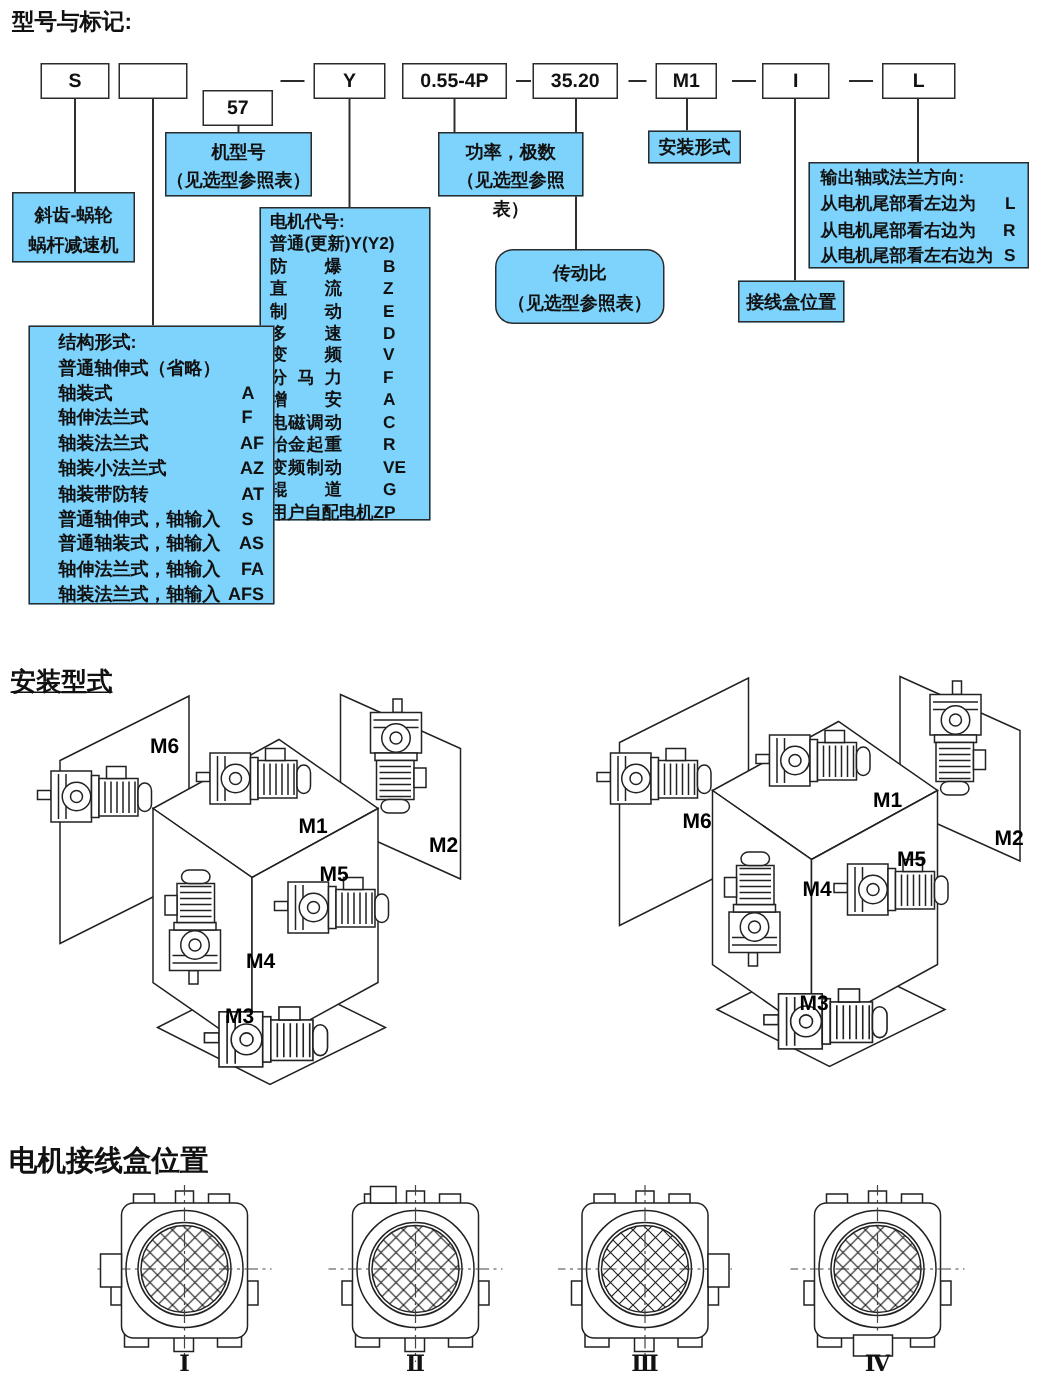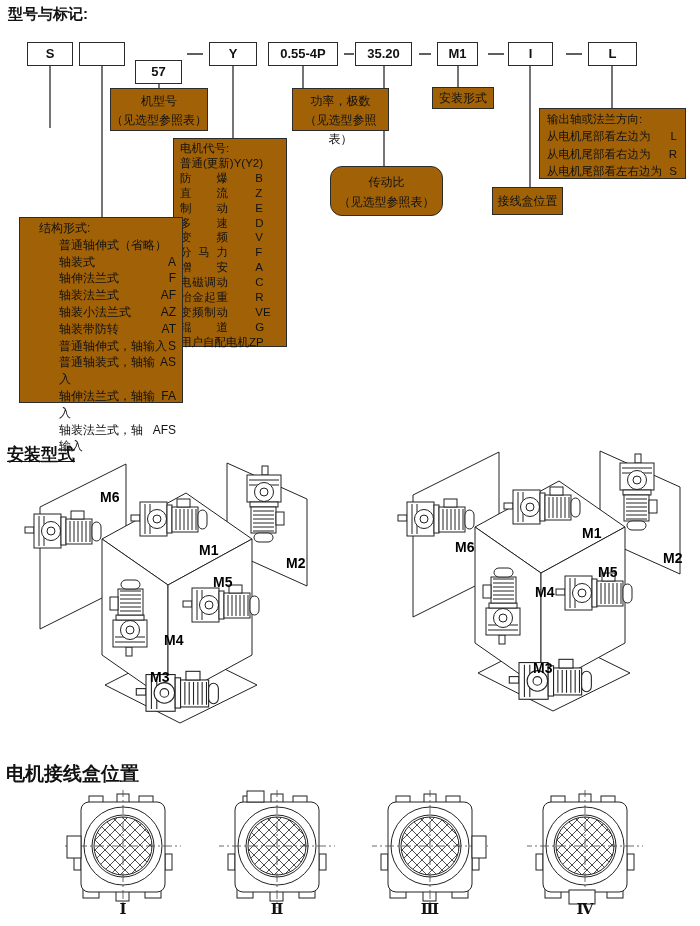--- a/index.html
+++ b/index.html
@@ -4,33 +4,33 @@
 <style>
   html,body{margin:0;padding:0;background:#e8e8e8;}
   .page{position:relative;width:700px;height:926px;background:#ffffff;
         font-family:"Liberation Sans","DejaVu Sans",sans-serif;color:#111;overflow:hidden;}
   .abs{position:absolute;box-sizing:border-box;}
   .h1{font-size:15px;font-weight:700;}
   .h2{font-size:17px;font-weight:700;}
   .h3{font-size:19px;font-weight:700;}
   .cbox{border:1.5px solid #2b2b2b;background:#fff;text-align:center;
         font-size:13px;font-weight:700;line-height:21px;height:24px;}
-  .callout{border:1.5px solid #2b2b2b;background:#a16207;font-weight:400;}
+  .callout{border:1.5px solid #2b2b2b;background:#7dd3fc;font-weight:700;}
   .ctr{text-align:center;}
   .two{font-size:12px;line-height:19px;padding-top:3px;}
   .lines-svg{pointer-events:none;}
   
   .mcode{font-size:11.5px;line-height:14.9px;padding:2px 5px 0 6px;}
   .mrow{display:flex;align-items:center;}
   .mrow .lab{width:76px;}
   .jl{display:inline-block;width:48px;text-align:justify;text-align-last:justify;}
   .mrow .cod{width:26px;text-align:left;}
   
   .sbox{font-size:12px;line-height:16.8px;padding:2px 6px 0 19px;}
-  .srow{display:flex;margin-left:20px;}
+  .srow{display:flex;}
   .srow .lab{width:122px;}
   .srow .cod{flex:1;text-align:left;}
   
   .dbox{font-size:11.5px;line-height:17.4px;padding:2px 8px 0 7px;}
   .drow{display:flex;justify-content:space-between;}
   .numeral{font-family:"Liberation Serif","DejaVu Serif",serif;font-size:15px;
            font-weight:700;text-align:center;width:40px;}
   svg text{font-family:"Liberation Sans","DejaVu Sans",sans-serif;font-weight:700;font-size:14px;fill:#000;}
 </style>
 </head>
@@ -102,20 +102,24 @@
   <div class="abs cbox" style="left:27px;top:42px;width:46px;">S</div>
   <div class="abs cbox" style="left:79px;top:42px;width:46px;"></div>
   <div class="abs cbox" style="left:135px;top:42px;width:47px;margin-top:18px;">57</div>
   <div class="abs cbox" style="left:209px;top:42px;width:48px;">Y</div>
   <div class="abs cbox" style="left:268px;top:42px;width:70px;">0.55-4P</div>
   <div class="abs cbox" style="left:355px;top:42px;width:57px;">35.20</div>
   <div class="abs cbox" style="left:437px;top:42px;width:41px;">M1</div>
   <div class="abs cbox" style="left:508px;top:42px;width:45px;">I</div>
   <div class="abs cbox" style="left:588px;top:42px;width:49px;">L</div>
 
+  <div class="abs callout ctr two" style="left:8px;top:128px;width:82px;height:47px;padding-top:4px;line-height:20px;">
+    <div>斜齿-蜗轮</div>
+    <div>蜗杆减速机</div>
+  </div>
 
   <div class="abs callout ctr two" style="left:110px;top:88px;width:98px;height:43px;">
     <div>机型号</div>
     <div>（见选型参照表）</div>
   </div>
 
   <div class="abs callout ctr two" style="left:255px;top:88px;width:97px;height:43px;margin-left:37px;">
     <div>功率，极数</div>
     <div>（见选型参照表）</div>
   </div>

